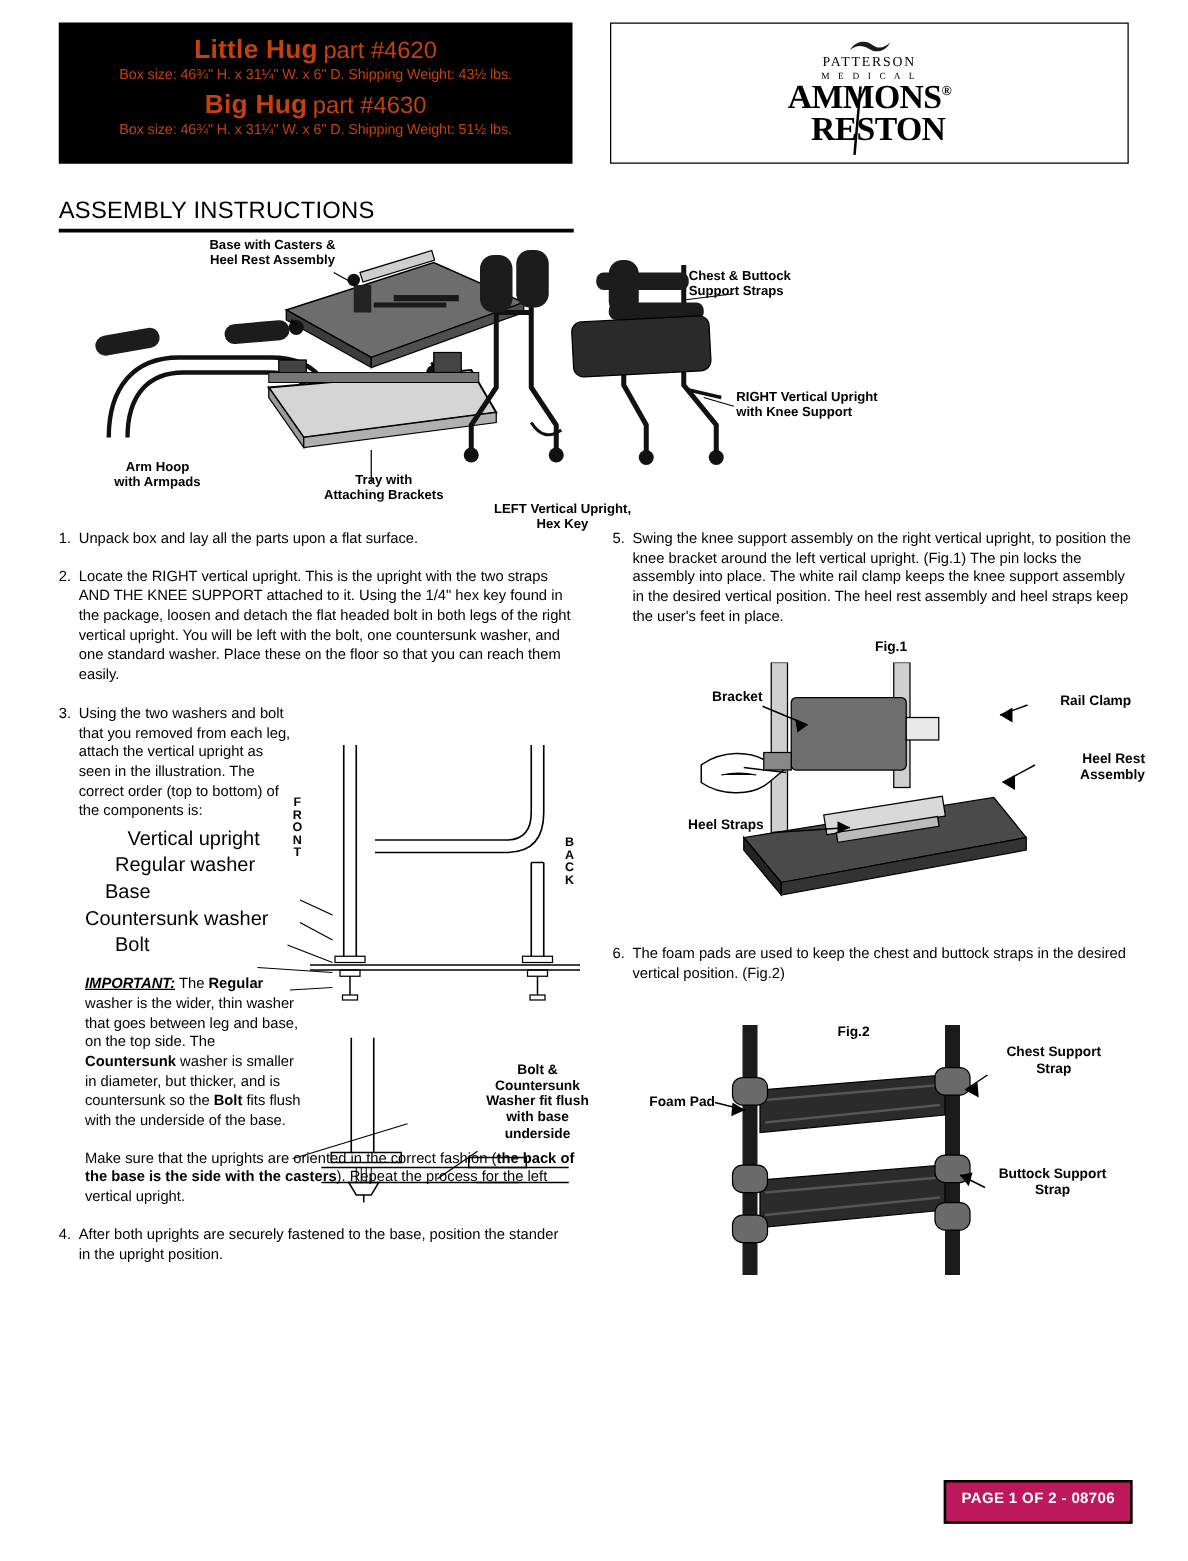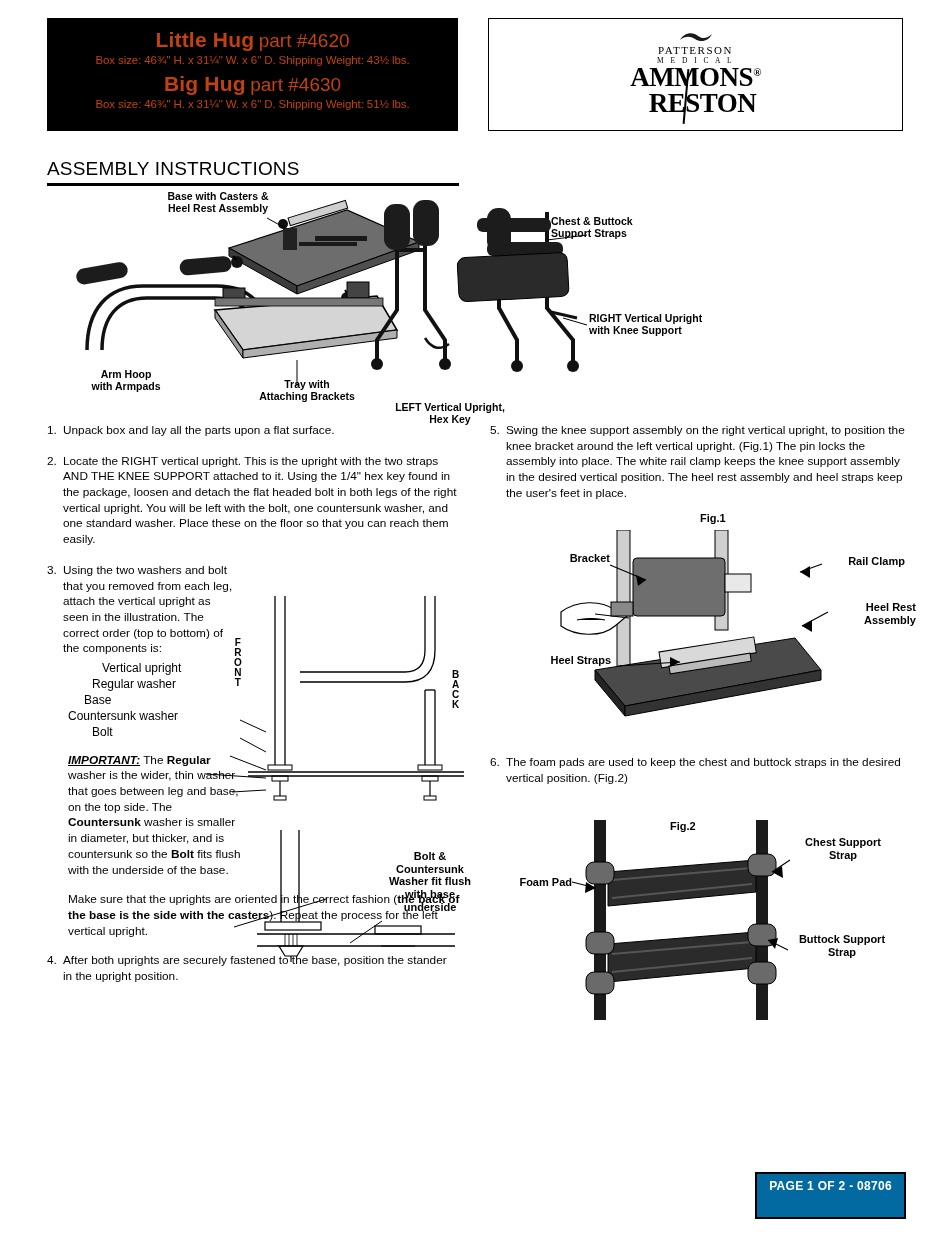--- a/index.html
+++ b/index.html
@@ -183,25 +183,25 @@
     font-weight: bold;
     line-height: 1.15;
   }
   .callout.r { text-align: right; }
   .callout.l { text-align: right; }
 
   
   .footer {
     position: absolute;
     right: 44px; bottom: 30px;
-    background: #0369a1;
+    background: #be185d;
     color: #fff;
     font-size: 12px;
     font-weight: bold;
-    padding: 5px 12px 24px 12px;
+    padding: 5px 12px 12px 12px;
     letter-spacing: 0.3px;
     border: 2px solid #000;
   }
 
   
   svg { display: block; }
   .frontback {
     position: absolute;
     font-size: 10px;
     font-weight: bold;
@@ -335,21 +335,21 @@
     <div class="step">
       <span class="step-num">2.</span>
       <div class="step-body">Locate the RIGHT vertical upright. This is the upright with the two straps AND THE KNEE SUPPORT attached to it. Using the 1/4" hex key found in the package, loosen and detach the flat headed bolt in both legs of the right vertical upright. You will be left with the bolt, one countersunk washer, and one standard washer. Place these on the floor so that you can reach them easily.</div>
     </div>
 
     <div class="step" style="margin-bottom:4px;">
       <span class="step-num">3.</span>
       <div class="step-body narrow">Using the two washers and bolt that you removed from each leg, attach the vertical upright as seen in the illustration. The correct order (top to bottom) of the components is:</div>
     </div>
 
-    <div style="margin-left:21px; font-size:12px; line-height:1.33; width:185px;">
+    <div style="margin-left:21px; font-size:16px; line-height:1.33; width:185px;">
       <div style="margin-left:34px;">Vertical upright</div>
       <div style="margin-left:24px;">Regular washer</div>
       <div style="margin-left:16px;">Base</div>
       <div style="margin-left:0px;">Countersunk washer</div>
       <div style="margin-left:24px;">Bolt</div>
     </div>
 
     <div class="para" style="width:175px; margin-top:12px;">
       <span class="imp">IMPORTANT:</span><span> The </span><b>Regular</b><span> washer is the wider, thin washer that goes between leg and base, on the top side. The </span><b>Countersunk</b><span> washer is smaller in diameter, but thicker, and is countersunk so the </span><b>Bolt</b><span> fits flush with the underside of the base.</span>
     </div>

